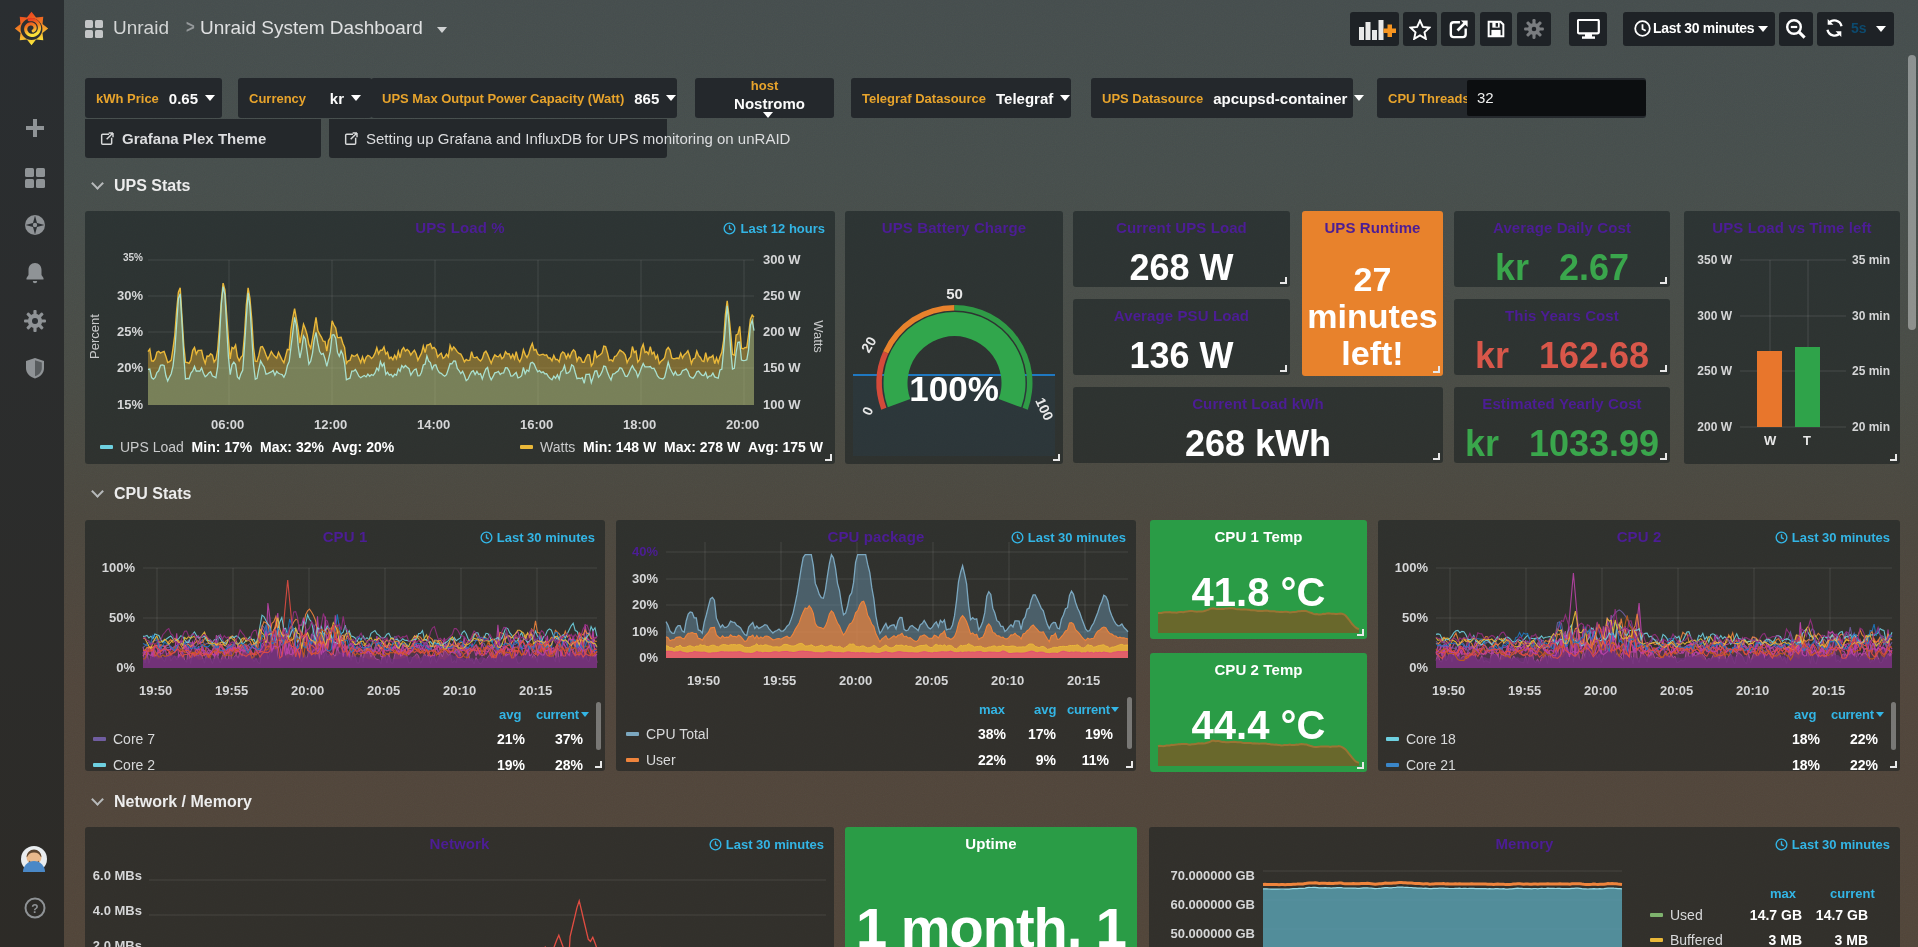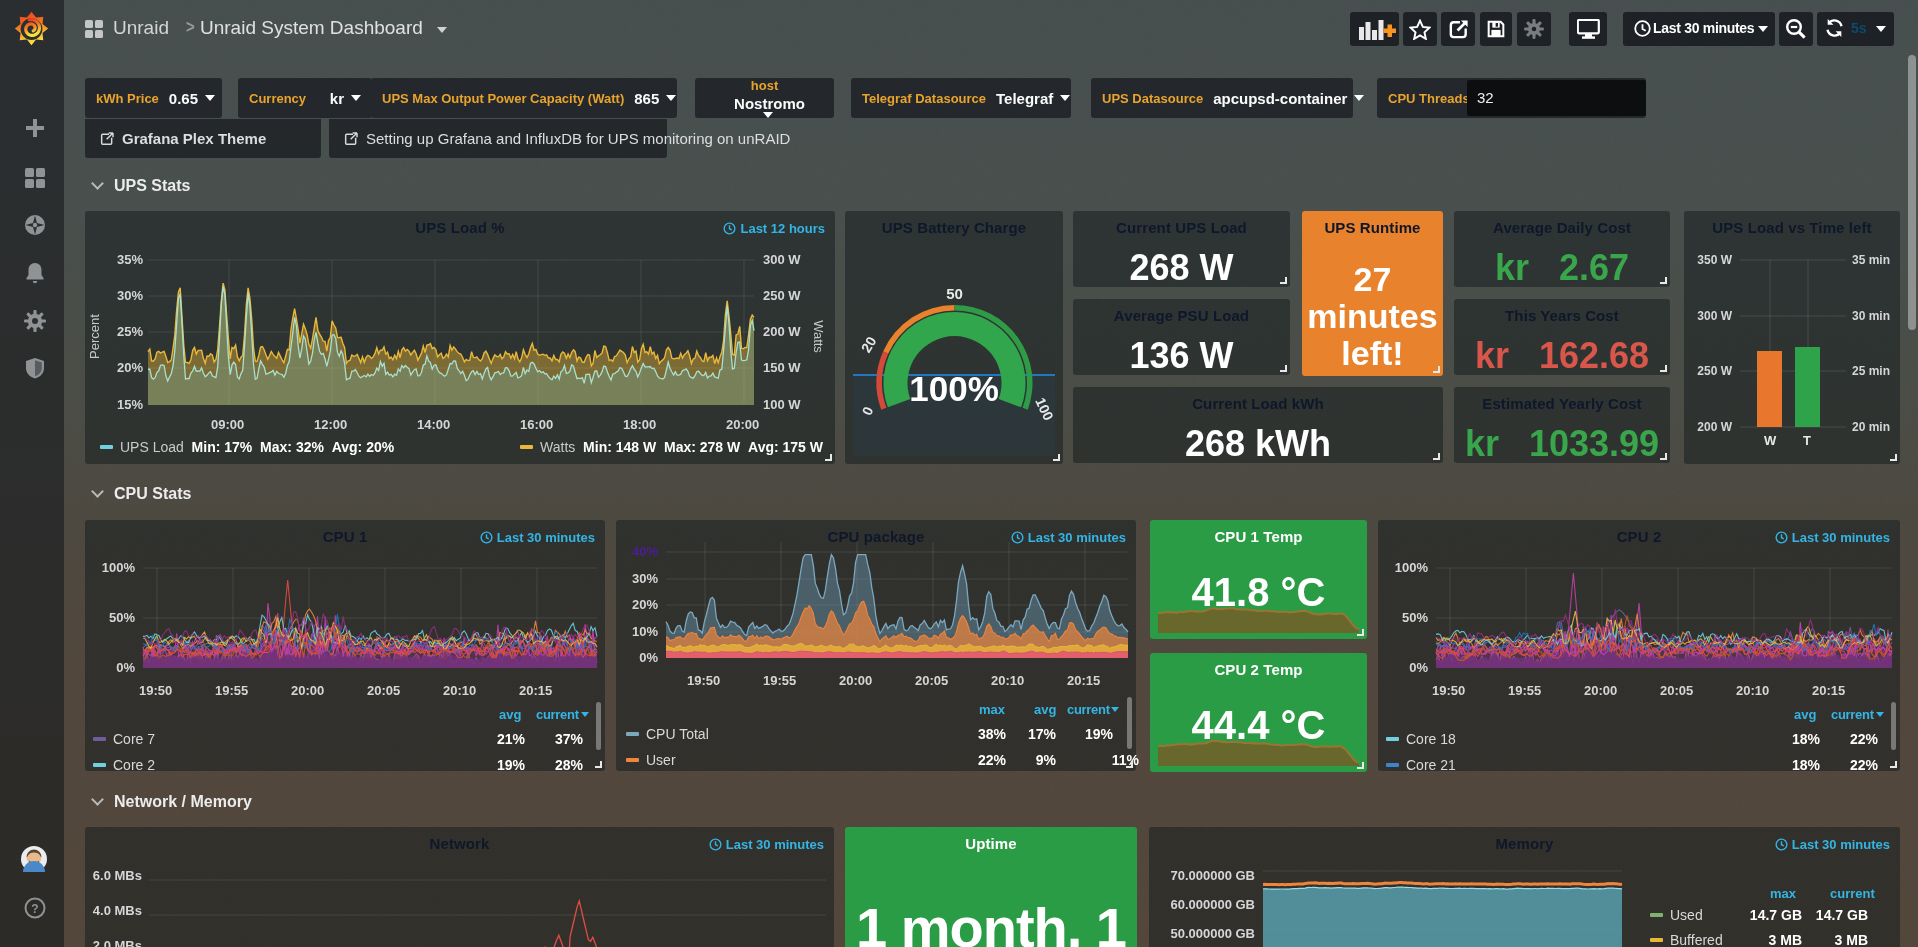--- a/index.html
+++ b/index.html
@@ -1,20 +1,20 @@
 <!DOCTYPE html>
 <html><head><meta charset="utf-8">
 <style>
 *{margin:0;padding:0;box-sizing:border-box;}
 html,body{width:1918px;height:947px;overflow:hidden;}
 body{font-family:"Liberation Sans",sans-serif;background:linear-gradient(180deg,#454d4d 0%,#464e4c 18%,#494b44 42%,#4b473e 55%,#50453b 72%,#514539 100%);position:relative;}
 .abs{position:absolute;}
 .panel{position:absolute;background:rgba(18,25,28,0.5);border-radius:3px;}
 .panel .corner{position:absolute;right:3px;bottom:3px;width:7px;height:7px;border-right:2px solid #e8e8e8;border-bottom:2px solid #e8e8e8;}
-.ptitle{position:absolute;top:8px;left:0;right:0;text-align:center;color:#0f172a;font-size:15px;font-weight:bold;letter-spacing:0.1px;}
+.ptitle{position:absolute;top:8px;left:0;right:0;text-align:center;color:#4c1d95;font-size:15px;font-weight:bold;letter-spacing:0.1px;}
 .tlink{position:absolute;top:10px;color:#33b5e5;font-size:13px;font-weight:bold;}
 .bigval{position:absolute;left:0;right:0;text-align:center;color:#fff;font-weight:bold;font-size:37px;}
 .sechead{position:absolute;color:#ececec;font-size:16px;font-weight:bold;}
 .chev{display:inline-block;width:9px;height:9px;border-left:2px solid #b7babb;border-bottom:2px solid #b7babb;transform:rotate(-45deg);margin-right:12px;position:relative;top:-3px;}
 .vbox{position:absolute;background:#24282c;border-radius:3px;height:40px;display:flex;align-items:center;justify-content:space-between;white-space:nowrap;padding:0 11px;}
 .vlab{color:#e8a42c;font-size:13px;font-weight:bold;}
 .vval{color:#fbfbfb;font-size:15px;font-weight:bold;margin-left:10px;}
 .caret{display:inline-block;width:0;height:0;border-left:5px solid transparent;border-right:5px solid transparent;border-top:6px solid #fff;margin-left:7px;vertical-align:middle;}
 .legdash{display:inline-block;width:13px;height:4px;border-radius:1px;vertical-align:middle;margin-right:7px;position:relative;top:-1px;}
 .btn{position:absolute;background:#1e2226;border-radius:3px;top:12px;height:34px;}
@@ -215,33 +215,33 @@
 <div class="sechead" style="left:93px;top:177px;"><span class="chev"></span>UPS Stats</div>
 <div class="sechead" style="left:93px;top:485px;"><span class="chev"></span>CPU Stats</div>
 <div class="sechead" style="left:93px;top:793px;"><span class="chev"></span>Network / Memory</div>
 <div class="abs" style="left:1908px;top:55px;width:8px;height:275px;background:rgba(255,255,255,0.38);border-radius:4px;z-index:9"></div>
 <div class="panel" style="left:85px;top:211px;width:750px;height:253px;">
     <div class="ptitle">UPS Load %</div>
     <div class="tlink" style="right:10px;"><svg width="13" height="13" viewBox="0 0 17 17" style="vertical-align:-2px;margin-right:4px">
         <circle cx="8.5" cy="8.5" r="7" fill="none" stroke="#33b5e5" stroke-width="1.8"></circle>
         <path d="M8.5 4.4v4.4l3 1.6" fill="none" stroke="#33b5e5" stroke-width="1.8"></path>
       </svg>Last 12 hours</div>
-    <div class="abs" style="right:692px;top:41px;font-size:13px;font-weight:bold;color:#d5d6d7;">35%</div>
+    <div class="abs" style="right:692px;top:41px;font-size:10px;font-weight:bold;color:#d5d6d7;">35%</div>
     <div class="abs" style="right:692px;top:77px;font-size:13px;font-weight:bold;color:#d5d6d7;">30%</div>
     <div class="abs" style="right:692px;top:113px;font-size:13px;font-weight:bold;color:#d5d6d7;">25%</div>
     <div class="abs" style="right:692px;top:149px;font-size:13px;font-weight:bold;color:#d5d6d7;">20%</div>
     <div class="abs" style="right:692px;top:186px;font-size:13px;font-weight:bold;color:#d5d6d7;">15%</div>
     <div class="abs" style="left:678px;top:41px;font-size:13px;font-weight:bold;color:#d5d6d7;">300 W</div>
     <div class="abs" style="left:678px;top:77px;font-size:13px;font-weight:bold;color:#d5d6d7;">250 W</div>
     <div class="abs" style="left:678px;top:113px;font-size:13px;font-weight:bold;color:#d5d6d7;">200 W</div>
     <div class="abs" style="left:678px;top:149px;font-size:13px;font-weight:bold;color:#d5d6d7;">150 W</div>
     <div class="abs" style="left:678px;top:186px;font-size:13px;font-weight:bold;color:#d5d6d7;">100 W</div>
     <div class="abs" style="left:-26px;top:118px;width:70px;text-align:center;font-size:13px;color:#c8c9ca;transform:rotate(-90deg);">Percent</div>
     <div class="abs" style="left:698px;top:118px;width:70px;text-align:center;font-size:13px;color:#c8c9ca;transform:rotate(90deg);">Watts</div>
-    <div class="abs" style="left:126px;top:206px;font-size:13px;font-weight:bold;color:#d5d6d7;">09:00</div>
+    <div class="abs" style="left:126px;top:206px;font-size:13px;font-weight:bold;color:#d5d6d7;">06:00</div>
     <div class="abs" style="left:229px;top:206px;font-size:13px;font-weight:bold;color:#d5d6d7;">12:00</div>
     <div class="abs" style="left:332px;top:206px;font-size:13px;font-weight:bold;color:#d5d6d7;">14:00</div>
     <div class="abs" style="left:435px;top:206px;font-size:13px;font-weight:bold;color:#d5d6d7;">16:00</div>
     <div class="abs" style="left:538px;top:206px;font-size:13px;font-weight:bold;color:#d5d6d7;">18:00</div>
     <div class="abs" style="left:641px;top:206px;font-size:13px;font-weight:bold;color:#d5d6d7;">20:00</div>
     <svg class="abs" style="left:0;top:0" width="750" height="253">
       <line x1="63" y1="49" x2="669" y2="49" stroke="rgba(255,255,255,0.10)" stroke-width="1"></line>
       <line x1="63" y1="85" x2="669" y2="85" stroke="rgba(255,255,255,0.10)" stroke-width="1"></line>
       <line x1="63" y1="121" x2="669" y2="121" stroke="rgba(255,255,255,0.10)" stroke-width="1"></line>
       <line x1="63" y1="157" x2="669" y2="157" stroke="rgba(255,255,255,0.10)" stroke-width="1"></line>
@@ -480,21 +480,21 @@
     <div class="abs" style="left:363px;top:182px;font-size:13px;font-weight:bold;color:#33b5e5;">max</div>
     <div class="abs" style="left:418px;top:182px;font-size:13px;font-weight:bold;color:#33b5e5;">avg</div>
     <div class="abs" style="left:451px;top:182px;font-size:13px;font-weight:bold;color:#33b5e5;letter-spacing:-0.3px;">current<span style="display:inline-block;width:0;height:0;border-left:4px solid transparent;border-right:4px solid transparent;border-top:5px solid #33b5e5;margin-left:1px;vertical-align:2px"></span></div>
     <div class="abs" style="left:10px;top:206px;font-size:14px;color:#d8d9da;"><span class="legdash" style="background:#7ba7bf"></span>CPU Total</div>
     <div class="abs" style="left:350px;top:206px;width:40px;text-align:right;font-size:14px;font-weight:bold;color:#fff;">38%</div>
     <div class="abs" style="left:400px;top:206px;width:40px;text-align:right;font-size:14px;font-weight:bold;color:#fff;">17%</div>
     <div class="abs" style="left:457px;top:206px;width:40px;text-align:right;font-size:14px;font-weight:bold;color:#fff;">19%</div>
     <div class="abs" style="left:10px;top:232px;font-size:14px;color:#d8d9da;"><span class="legdash" style="background:#ef843c"></span>User</div>
     <div class="abs" style="left:350px;top:232px;width:40px;text-align:right;font-size:14px;font-weight:bold;color:#fff;">22%</div>
     <div class="abs" style="left:400px;top:232px;width:40px;text-align:right;font-size:14px;font-weight:bold;color:#fff;">9%</div>
-    <div class="abs" style="left:483px;top:232px;width:40px;text-align:right;font-size:14px;font-weight:bold;color:#fff;">11%</div>
+    <div class="abs" style="left:453px;top:232px;width:40px;text-align:right;font-size:14px;font-weight:bold;color:#fff;">11%</div>
     <div class="abs" style="left:511px;top:177px;width:5px;height:52px;border-radius:3px;background:rgba(255,255,255,0.35);"></div>
     <div class="corner"></div>
   </div>
 <div class="panel" style="left:1150px;top:520px;width:217px;height:119px;background:#2a9c46;">
     <div class="ptitle" style="color:#fff">CPU 1 Temp</div>
     <div class="bigval" style="top:50px;font-size:40px;">41.8 °C</div>
     <svg class="abs" style="left:0;top:0" width="217" height="119">
       <polygon points="8,113 8.0,92.9 9.7,92.9 11.4,93.0 13.1,92.5 14.8,92.3 16.4,92.3 18.1,92.2 19.8,92.1 21.5,92.4 23.2,92.6 24.9,92.5 26.6,92.7 28.3,92.2 30.0,92.0 31.6,92.0 33.3,92.3 35.0,91.7 36.7,91.6 38.4,91.2 40.1,90.9 41.8,90.9 43.5,91.3 45.2,91.4 46.8,91.8 48.5,91.6 50.2,91.4 51.9,91.5 53.6,91.3 55.3,90.7 57.0,90.1 58.7,89.5 60.4,88.6 62.1,88.4 63.7,88.2 65.4,88.7 67.1,89.0 68.8,88.8 70.5,88.9 72.2,88.8 73.9,88.9 75.6,88.4 77.3,88.5 78.9,88.2 80.6,88.3 82.3,88.2 84.0,88.4 85.7,89.0 87.4,89.2 89.1,89.3 90.8,89.6 92.5,89.6 94.1,89.3 95.8,89.4 97.5,89.8 99.2,89.7 100.9,90.2 102.6,90.2 104.3,90.3 106.0,90.6 107.7,90.9 109.3,90.8 111.0,90.9 112.7,91.0 114.4,90.8 116.1,90.6 117.8,90.7 119.5,91.2 121.2,91.2 122.9,91.2 124.5,91.3 126.2,91.7 127.9,91.8 129.6,92.0 131.3,91.8 133.0,92.0 134.7,91.8 136.4,91.7 138.1,91.9 139.7,92.4 141.4,92.2 143.1,92.1 144.8,92.0 146.5,91.7 148.2,91.3 149.9,91.2 151.6,91.1 153.3,91.0 154.9,90.8 156.6,91.2 158.3,91.9 160.0,92.5 161.7,93.0 163.4,93.9 165.1,94.2 166.8,94.0 168.5,94.4 170.2,94.5 171.8,94.2 173.5,93.8 175.2,93.9 176.9,93.4 178.6,93.3 180.3,93.6 182.0,93.7 183.7,93.7 185.4,94.0 187.0,93.9 188.7,93.7 190.4,93.5 192.1,93.7 193.8,94.3 195.5,95.5 197.2,97.5 198.9,99.5 200.6,101.9 202.2,104.0 203.9,105.9 205.6,107.4 207.3,108.5 209.0,109.2 209,113" fill="rgba(130,85,35,0.72)"></polygon>
       <polyline points="8.0,92.9 9.7,92.9 11.4,93.0 13.1,92.5 14.8,92.3 16.4,92.3 18.1,92.2 19.8,92.1 21.5,92.4 23.2,92.6 24.9,92.5 26.6,92.7 28.3,92.2 30.0,92.0 31.6,92.0 33.3,92.3 35.0,91.7 36.7,91.6 38.4,91.2 40.1,90.9 41.8,90.9 43.5,91.3 45.2,91.4 46.8,91.8 48.5,91.6 50.2,91.4 51.9,91.5 53.6,91.3 55.3,90.7 57.0,90.1 58.7,89.5 60.4,88.6 62.1,88.4 63.7,88.2 65.4,88.7 67.1,89.0 68.8,88.8 70.5,88.9 72.2,88.8 73.9,88.9 75.6,88.4 77.3,88.5 78.9,88.2 80.6,88.3 82.3,88.2 84.0,88.4 85.7,89.0 87.4,89.2 89.1,89.3 90.8,89.6 92.5,89.6 94.1,89.3 95.8,89.4 97.5,89.8 99.2,89.7 100.9,90.2 102.6,90.2 104.3,90.3 106.0,90.6 107.7,90.9 109.3,90.8 111.0,90.9 112.7,91.0 114.4,90.8 116.1,90.6 117.8,90.7 119.5,91.2 121.2,91.2 122.9,91.2 124.5,91.3 126.2,91.7 127.9,91.8 129.6,92.0 131.3,91.8 133.0,92.0 134.7,91.8 136.4,91.7 138.1,91.9 139.7,92.4 141.4,92.2 143.1,92.1 144.8,92.0 146.5,91.7 148.2,91.3 149.9,91.2 151.6,91.1 153.3,91.0 154.9,90.8 156.6,91.2 158.3,91.9 160.0,92.5 161.7,93.0 163.4,93.9 165.1,94.2 166.8,94.0 168.5,94.4 170.2,94.5 171.8,94.2 173.5,93.8 175.2,93.9 176.9,93.4 178.6,93.3 180.3,93.6 182.0,93.7 183.7,93.7 185.4,94.0 187.0,93.9 188.7,93.7 190.4,93.5 192.1,93.7 193.8,94.3 195.5,95.5 197.2,97.5 198.9,99.5 200.6,101.9 202.2,104.0 203.9,105.9 205.6,107.4 207.3,108.5 209.0,109.2" fill="none" stroke="#9a7433" stroke-width="2"></polyline>
     </svg>

